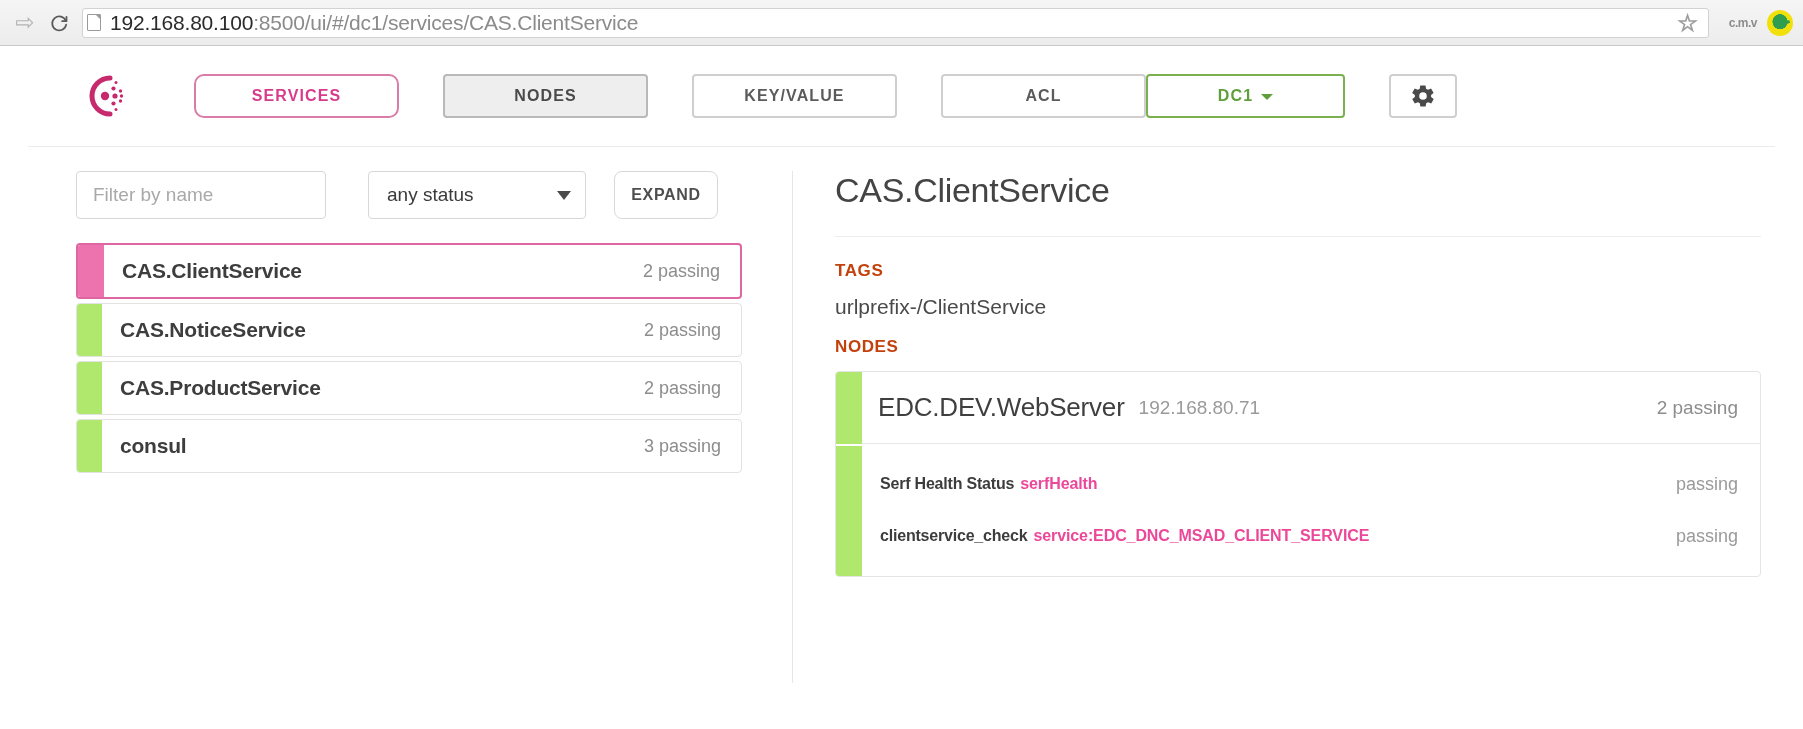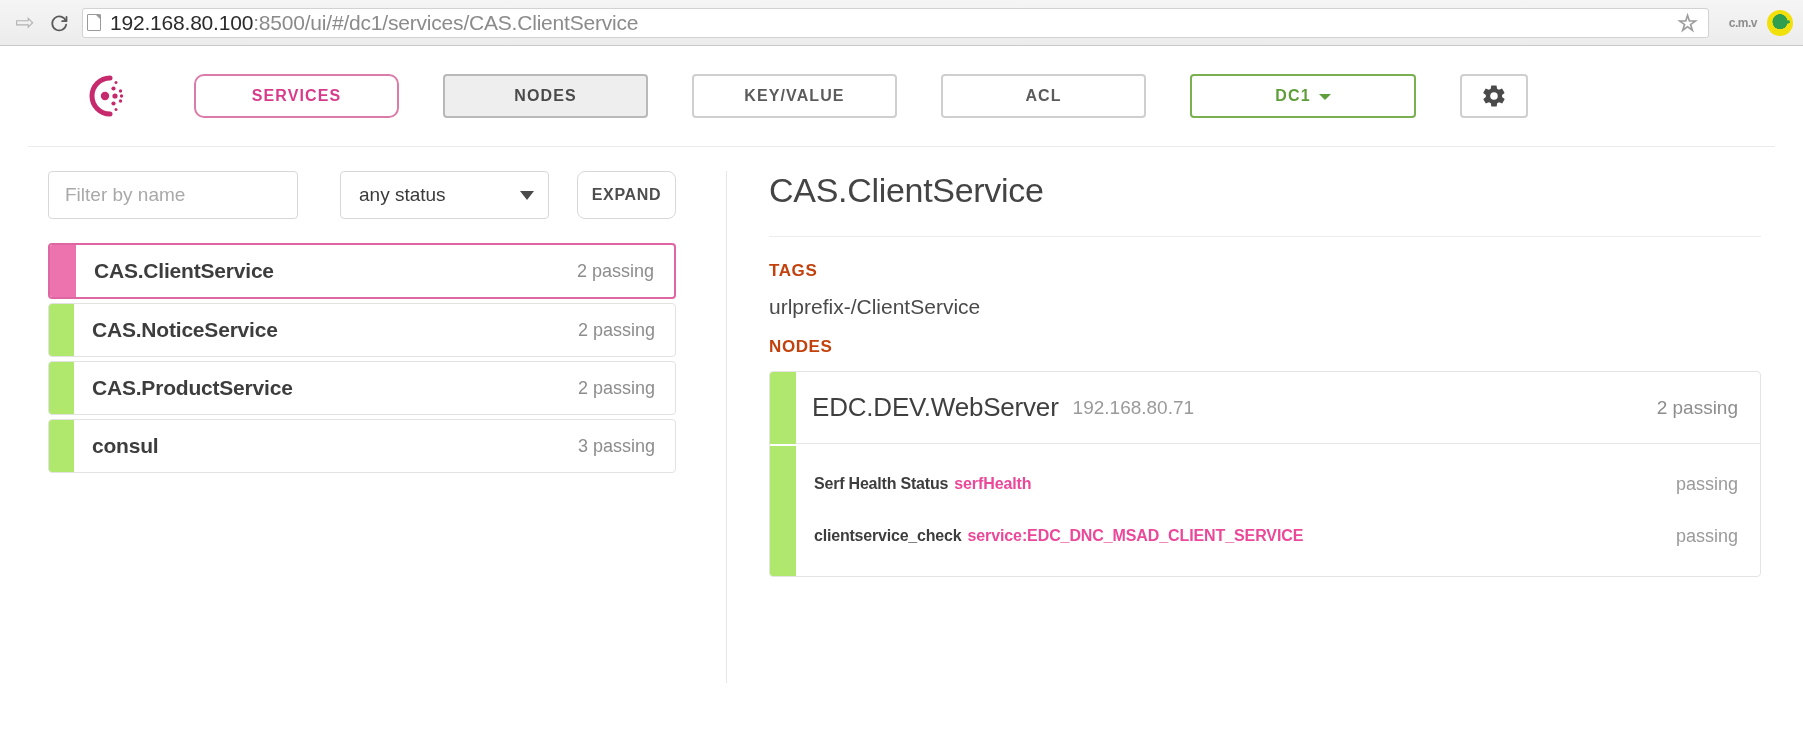--- a/index.html
+++ b/index.html
@@ -152,21 +152,21 @@
     letter-spacing: 1.1px;
     color: #5b5b5b;
     box-sizing: border-box;
     cursor: pointer;
     user-select: none;
   }
   .tab.t-services { width: 205px; margin-left: 0; border-color: #db7ba9; color: #d93b8b; border-radius: 10px; }
   .tab.t-nodes    { width: 205px; margin-left: 44px; background: #eeeeee; border-color: #b9b9b9; color: #4a4a4a; }
   .tab.t-kv       { width: 205px; margin-left: 44px; }
   .tab.t-acl      { width: 205px; margin-left: 44px; }
-  .tab.t-dc       { width: 226px; margin-left: 44px; border-color: #7ab04f; color: #5f9e3a; }
+  .tab.t-dc       { width: 199px; border-color: #7ab04f; color: #5f9e3a; }
   .caret {
     display: inline-block;
     margin-left: 8px;
     width: 0; height: 0;
     border-left: 6px solid transparent;
     border-right: 6px solid transparent;
     border-top: 6px solid #5f9e3a;
     position: relative;
     top: 1px;
   }
@@ -192,23 +192,23 @@
   }
 
   
   .content {
     display: flex;
     padding-top: 24px;
     height: 536px;
     box-sizing: border-box;
   }
   .left-pane {
-    width: 727px;
-    flex: 0 0 auto;
-    padding-left: 48px;
+    width: 793px;
+    flex: 0 0 auto;
+    padding-left: 76px;
     padding-right: 50px;
     box-sizing: border-box;
     border-right: 1px solid #e6e6e6;
     height: 512px;
   }
   .filter-row {
     display: flex;
     align-items: center;
     margin-bottom: 24px;
   }

